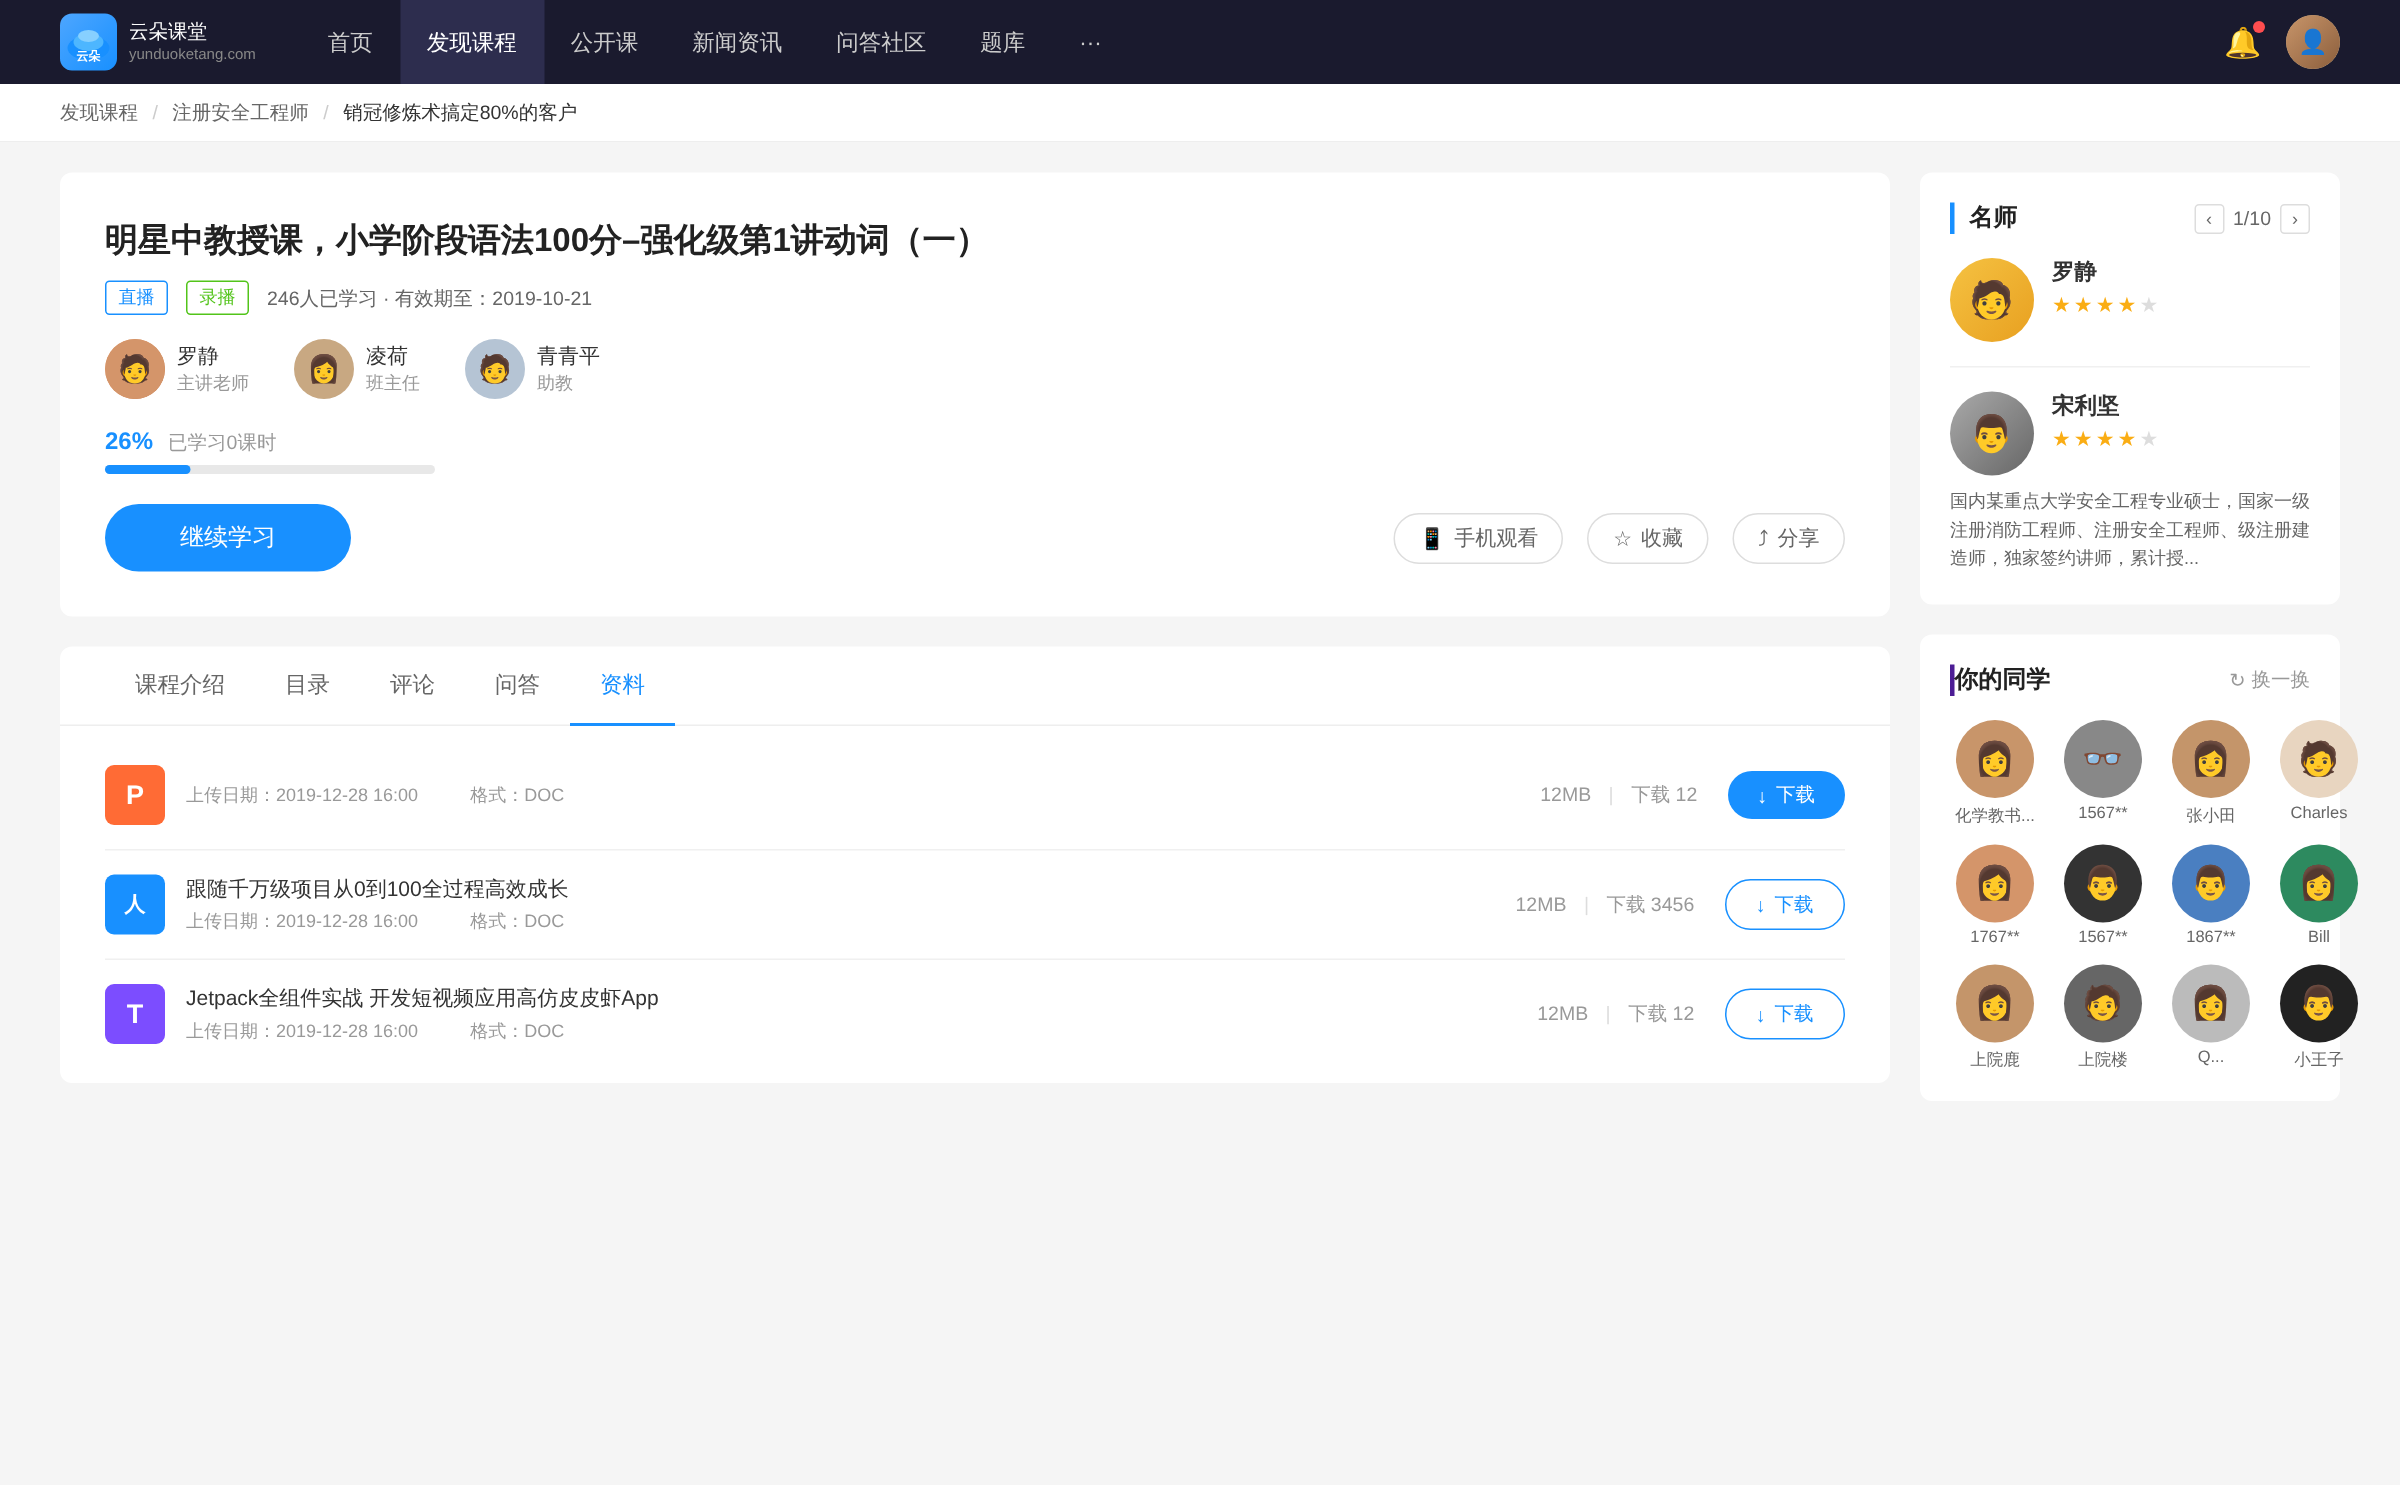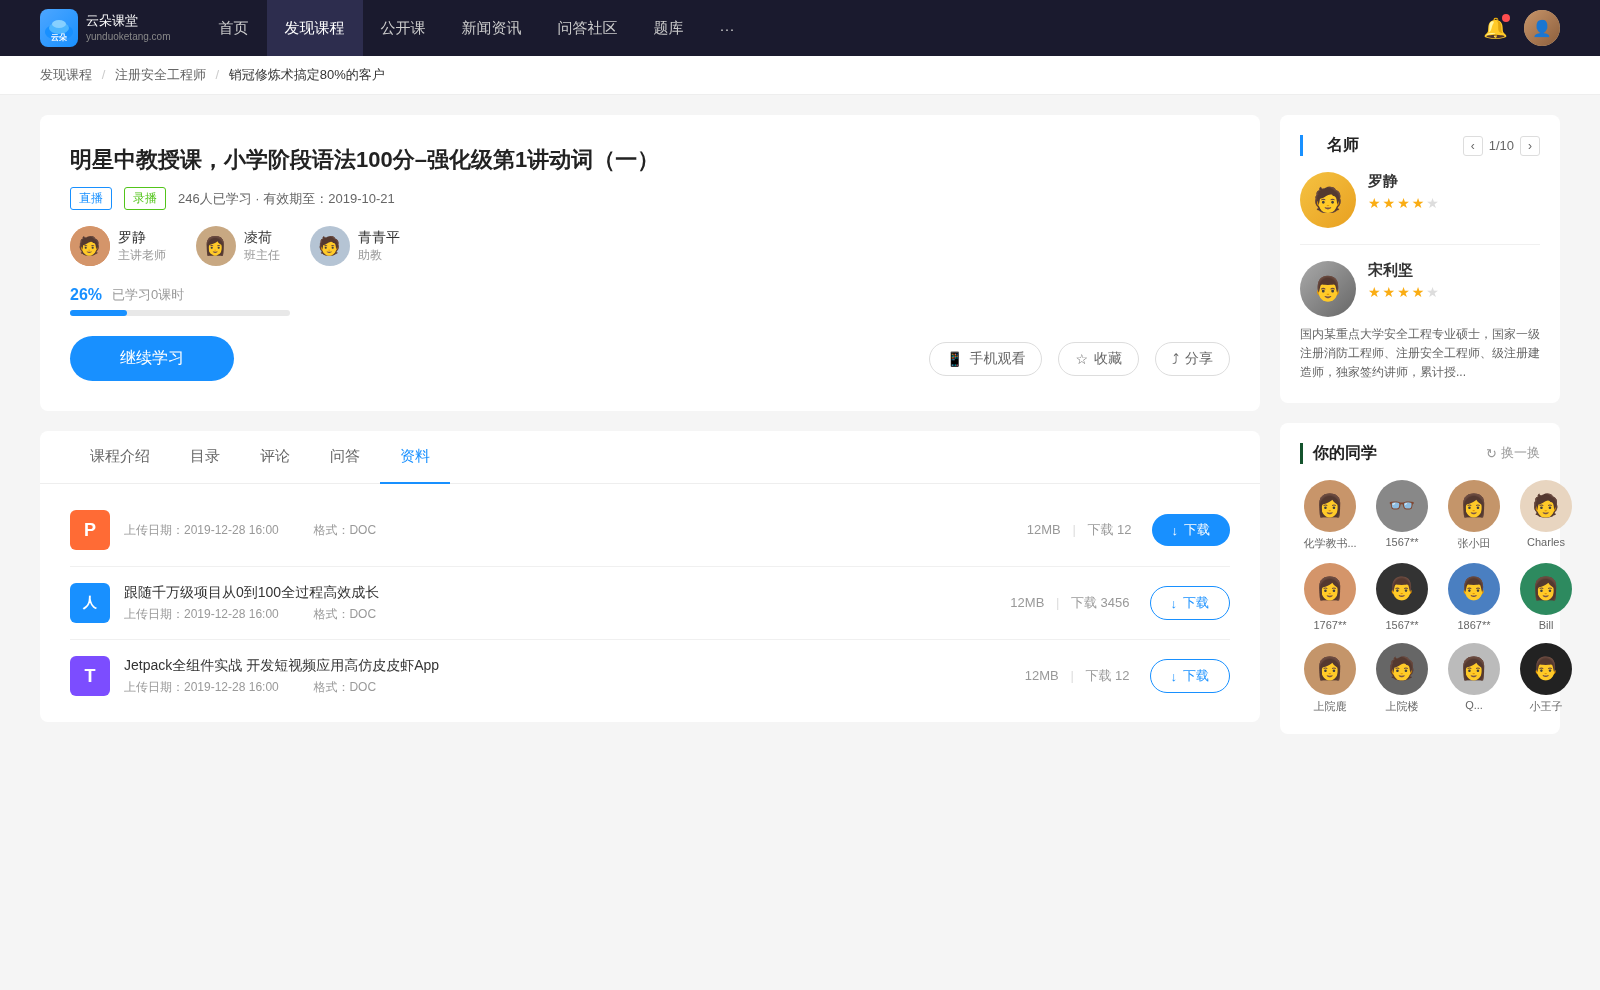--- a/index.html
+++ b/index.html
@@ -188,21 +188,21 @@
         </div>
 
       </div>
     </div>
   </div>
 
   <div style="width:280px;flex-shrink:0;">
 
     <div style="background:white;border-radius:8px;padding:20px;margin-bottom:20px;">
       <div style="display:flex;align-items:center;justify-content:space-between;margin-bottom:16px;">
-        <div style="font-size:16px;font-weight:bold;color:#222;border-left:3px solid #1890ff;padding-left:24px;">名师</div>
+        <div style="font-size:16px;font-weight:bold;color:#222;border-left:3px solid #1890ff;padding-left:10px;">名师</div>
         <div style="display:flex;align-items:center;gap:6px;font-size:13px;color:#666;">
           <div style="width:20px;height:20px;border:1px solid #ddd;border-radius:3px;display:flex;align-items:center;justify-content:center;cursor:pointer;font-size:12px;">‹</div>
           <span>
             <span>1</span>/<span>10</span>
           </span>
           <div style="width:20px;height:20px;border:1px solid #ddd;border-radius:3px;display:flex;align-items:center;justify-content:center;cursor:pointer;font-size:12px;">›</div>
         </div>
       </div>
 
       <div style="margin-bottom:16px;">
@@ -236,21 +236,21 @@
               <span style="color:#ddd;font-size:14px;">★</span>
             </div>
           </div>
         </div>
         <div style="font-size:12px;color:#666;line-height:1.6;">国内某重点大学安全工程专业硕士，国家一级注册消防工程师、注册安全工程师、级注册建造师，独家签约讲师，累计授...</div>
       </div>
     </div>
 
     <div style="background:white;border-radius:8px;padding:20px;">
       <div style="display:flex;align-items:center;justify-content:space-between;margin-bottom:16px;">
-        <div style="font-size:16px;font-weight:bold;color:#222;border-left:3px solid #14532d;padding-left:10px;">你的同学</div>
+        <div style="font-size:16px;font-weight:bold;color:#222;border-left:3px solid #4c1d95;">你的同学</div>
         <div style="display:flex;align-items:center;gap:4px;color:#999;font-size:13px;cursor:pointer;">
           <span>↻</span>
           <span>换一换</span>
         </div>
       </div>
       <div style="display:grid;grid-template-columns:repeat(4,1fr);gap:12px;">
 
         <div style="display:flex;flex-direction:column;align-items:center;gap:4px;cursor:pointer;">
           <div style="width:52px;height:52px;border-radius:50%;background:#c8956a;display:flex;align-items:center;justify-content:center;font-size:22px;">👩</div>
           <span style="font-size:11px;color:#666;text-align:center;width:60px;overflow:hidden;text-overflow:ellipsis;white-space:nowrap;">化学教书...</span>

